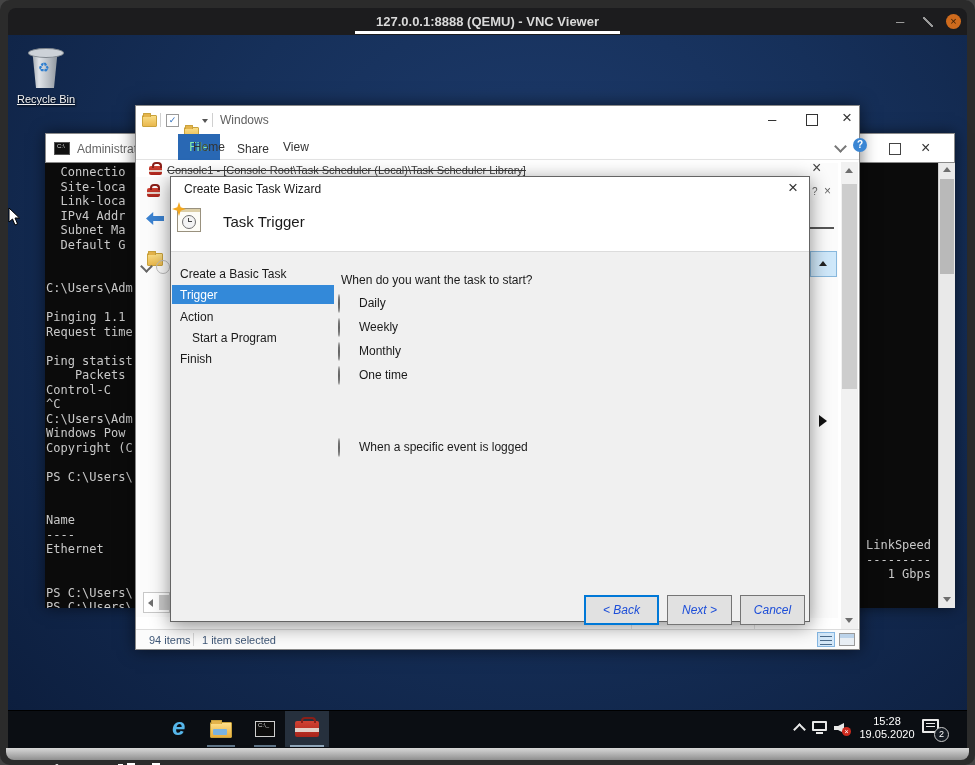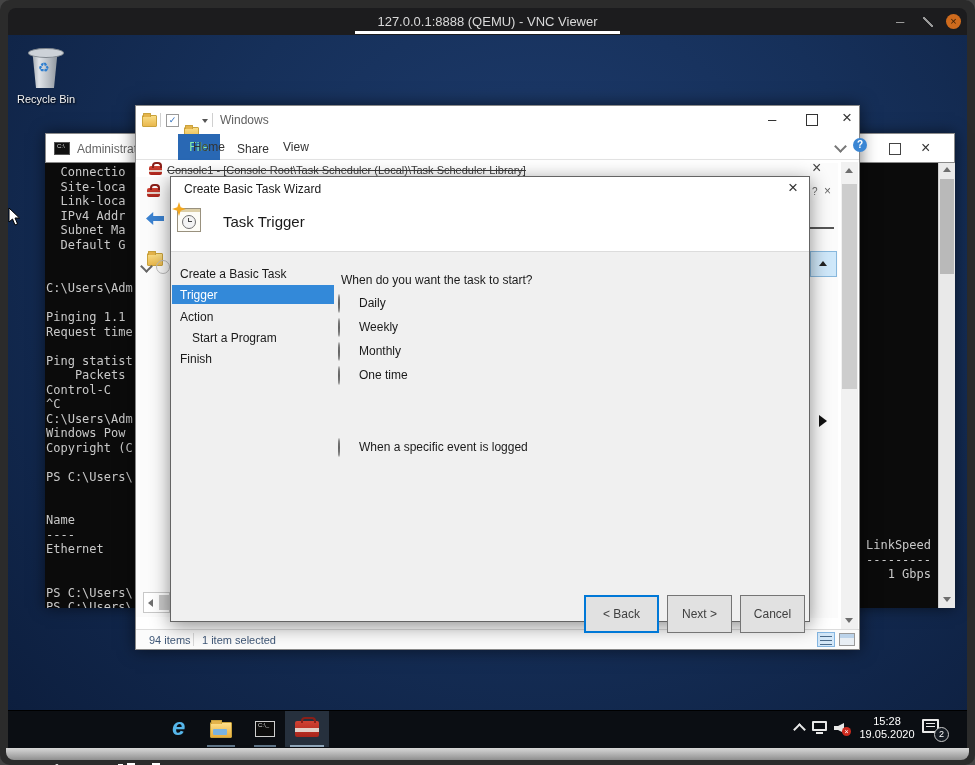--- a/index.html
+++ b/index.html
@@ -13,51 +13,51 @@
   .chev{width:7px;height:7px;border-top:2px solid #e8e8e8;border-right:2px solid #e8e8e8;}
   .chev.up{transform:rotate(-45deg);} .chev.down{transform:rotate(135deg);}
   .fold{position:relative;background:linear-gradient(#f9dd85,#e9b84e);border:1px solid #c9a23c;border-radius:1px;}
   .fold::before{content:"";position:absolute;left:0;top:-3px;width:45%;height:3px;background:#e4b34a;border:1px solid #c9a23c;border-bottom:none;border-radius:1px 1px 0 0;}
   .tbox{position:relative;background:linear-gradient(#d04233,#a8241b);border-radius:2px;}
   .tbox::before{content:"";position:absolute;left:25%;top:-4px;width:45%;height:4px;border:2px solid #8a1f18;border-bottom:none;border-radius:4px 4px 0 0;}
   .tbox::after{content:"";position:absolute;left:0;right:0;top:45%;height:22%;background:#e7e2da;opacity:.9;}
   .radio{position:relative;width:13px;height:13px;border:1px solid #666;border-radius:50%;background:#fff;}
   .radio.checked{border-color:#333;}
   .radio.checked::after{content:"";position:absolute;left:3px;top:3px;right:3px;bottom:3px;background:#2a2a2a;border-radius:50%;}
-  .btn{position:absolute;height:38px;background:#e1e1e1;border:1px solid #757575;font-size:12px;color:#404040;
-       display:flex;align-items:center;justify-content:center;box-sizing:border-box;}
+  .btn{position:absolute;height:30px;background:#e1e1e1;border:1px solid #757575;font-size:12px;color:#1d4ed8;
+       display:flex;align-items:center;justify-content:center;box-sizing:border-box;font-style:italic;}
   .btn.focus{border:2px solid #0078d7;}
   .winctl{font-size:14px;color:#333;line-height:1;}
   .mono{font-family:"DejaVu Sans Mono",monospace;font-size:12px;line-height:14.5px;color:#c9c9c9;white-space:pre;}
   .steptxt{font-size:12px;color:#1a1a1a;}
   .ribbon-tab{font-size:12px;color:#333;}
 </style>
 </head>
 <body>
 
 <div id="stage">
 
   <div class="abs" style="left:8px;top:8px;width:959px;height:27px;background:#1c1c1e;border-radius:8px 8px 0 0;">
-    <div class="abs" style="left:0;right:0;top:6px;text-align:center;color:#d9d9d9;font-size:13px;font-weight:normal;">127.0.0.1:8888 (QEMU) - VNC Viewer</div>
+    <div class="abs" style="left:0;right:0;top:6px;text-align:center;color:#d9d9d9;font-size:13px;font-weight:bold;">127.0.0.1:8888 (QEMU) - VNC Viewer</div>
     <div class="abs" style="left:888px;top:4px;color:#9a9a9a;font-size:15px;">–</div>
     <div class="abs" style="left:915px;top:9px;width:10px;height:10px;background:linear-gradient(45deg,transparent 42%,#999 42%,#999 58%,transparent 58%);"></div>
     <div class="abs" style="left:938px;top:6px;width:15px;height:15px;border-radius:50%;background:#cf6b1d;color:#3a2005;font-size:11px;text-align:center;line-height:15px;">
       <span>×</span>
     </div>
   </div>
   <div class="abs" style="left:355px;top:31px;width:265px;height:3px;background:#fff;"></div>
 
   <div class="abs" style="left:8px;top:35px;width:959px;height:713px;background:radial-gradient(ellipse at 55% 30%,#1e3c6e 0%,#16305a 45%,#0c1d3c 100%);"></div>
 
   <div class="abs" style="left:26px;top:46px;width:40px;height:46px;">
     <div class="abs" style="left:4px;top:6px;width:30px;height:36px;background:linear-gradient(90deg,#8f969d,#dfe3e8 30%,#b4bac1 65%,#848b93);clip-path:polygon(8% 0,92% 0,80% 100%,20% 100%);"></div>
     <div class="abs" style="left:2px;top:2px;width:34px;height:8px;background:#cdd2d8;border:1px solid #7e858d;border-radius:50%;"></div>
     <div class="abs" style="left:12px;top:14px;color:#2f7fd0;font-size:13px;">♻</div>
   </div>
-  <div class="abs" style="left:10px;top:93px;width:72px;text-align:center;color:#f2f2f2;font-size:11px;text-shadow:1px 1px 2px #000;">Recycle Bin</div>
+  <div class="abs" style="left:10px;top:93px;width:72px;text-align:center;color:#f2f2f2;font-size:11px;text-shadow:1px 1px 2px #000;text-decoration:underline;">Recycle Bin</div>
 
   <div class="abs" style="left:45px;top:133px;width:910px;height:475px;box-shadow:0 0 14px rgba(0,0,0,.55);">
     <div class="abs" style="left:0;top:0;width:910px;height:30px;background:#fff;border:1px solid #8a8a8a;box-sizing:border-box;">
       <div class="abs" style="left:8px;top:8px;width:16px;height:13px;background:#111;border:1px solid #555;color:#ddd;font-size:6px;line-height:6px;padding-left:2px;box-sizing:border-box;">C:\</div>
       <div class="abs" style="left:31px;top:8px;font-size:12px;color:#666;">Administrat</div>
       <div class="abs" style="left:843px;top:9px;width:10px;height:10px;border:1px solid #444;"></div>
       <div class="abs winctl" style="left:875px;top:6px;font-size:16px;">×</div>
     </div>
     <div class="abs" style="left:0;top:30px;width:893px;height:445px;background:#0b0b0b;overflow:hidden;">
       <div class="abs mono" style="left:1px;top:2px;width:89px;overflow:hidden;">  Connectio

